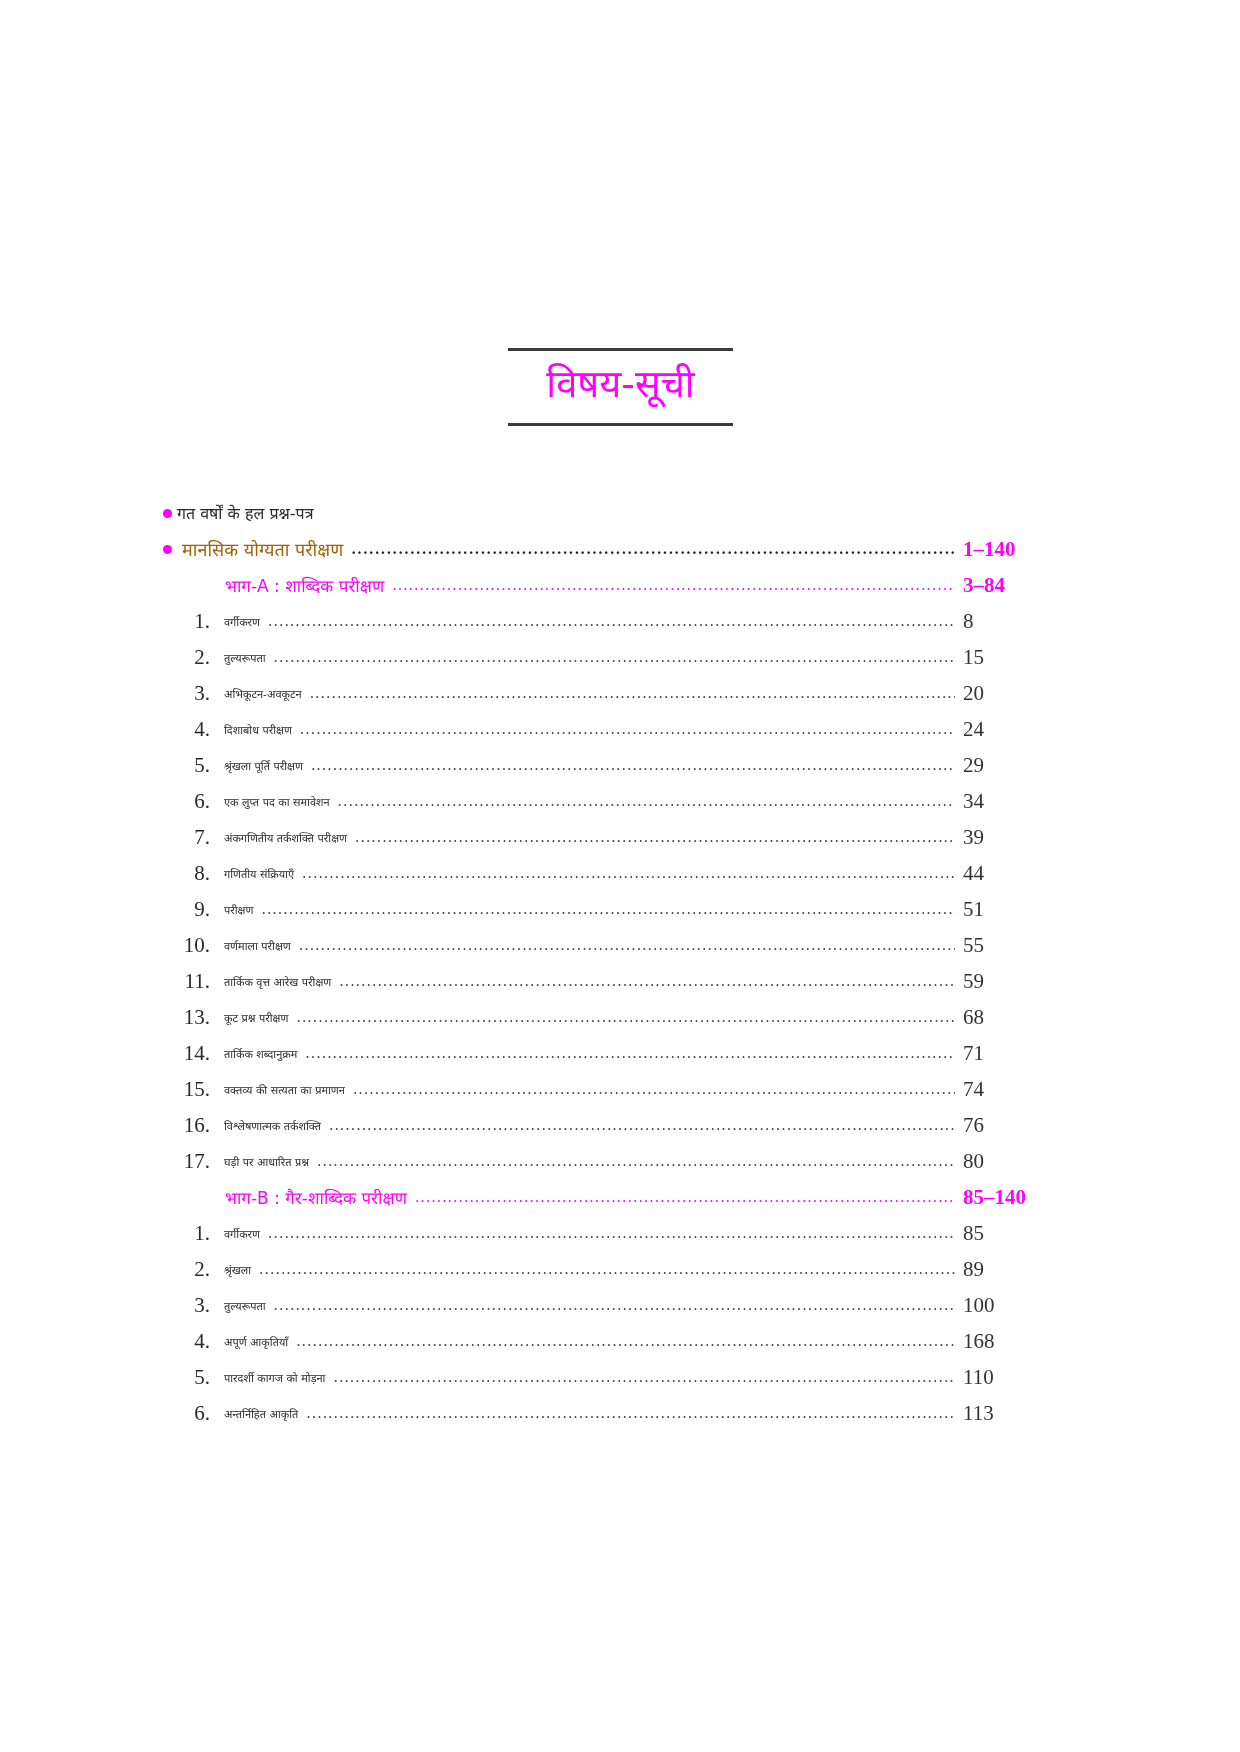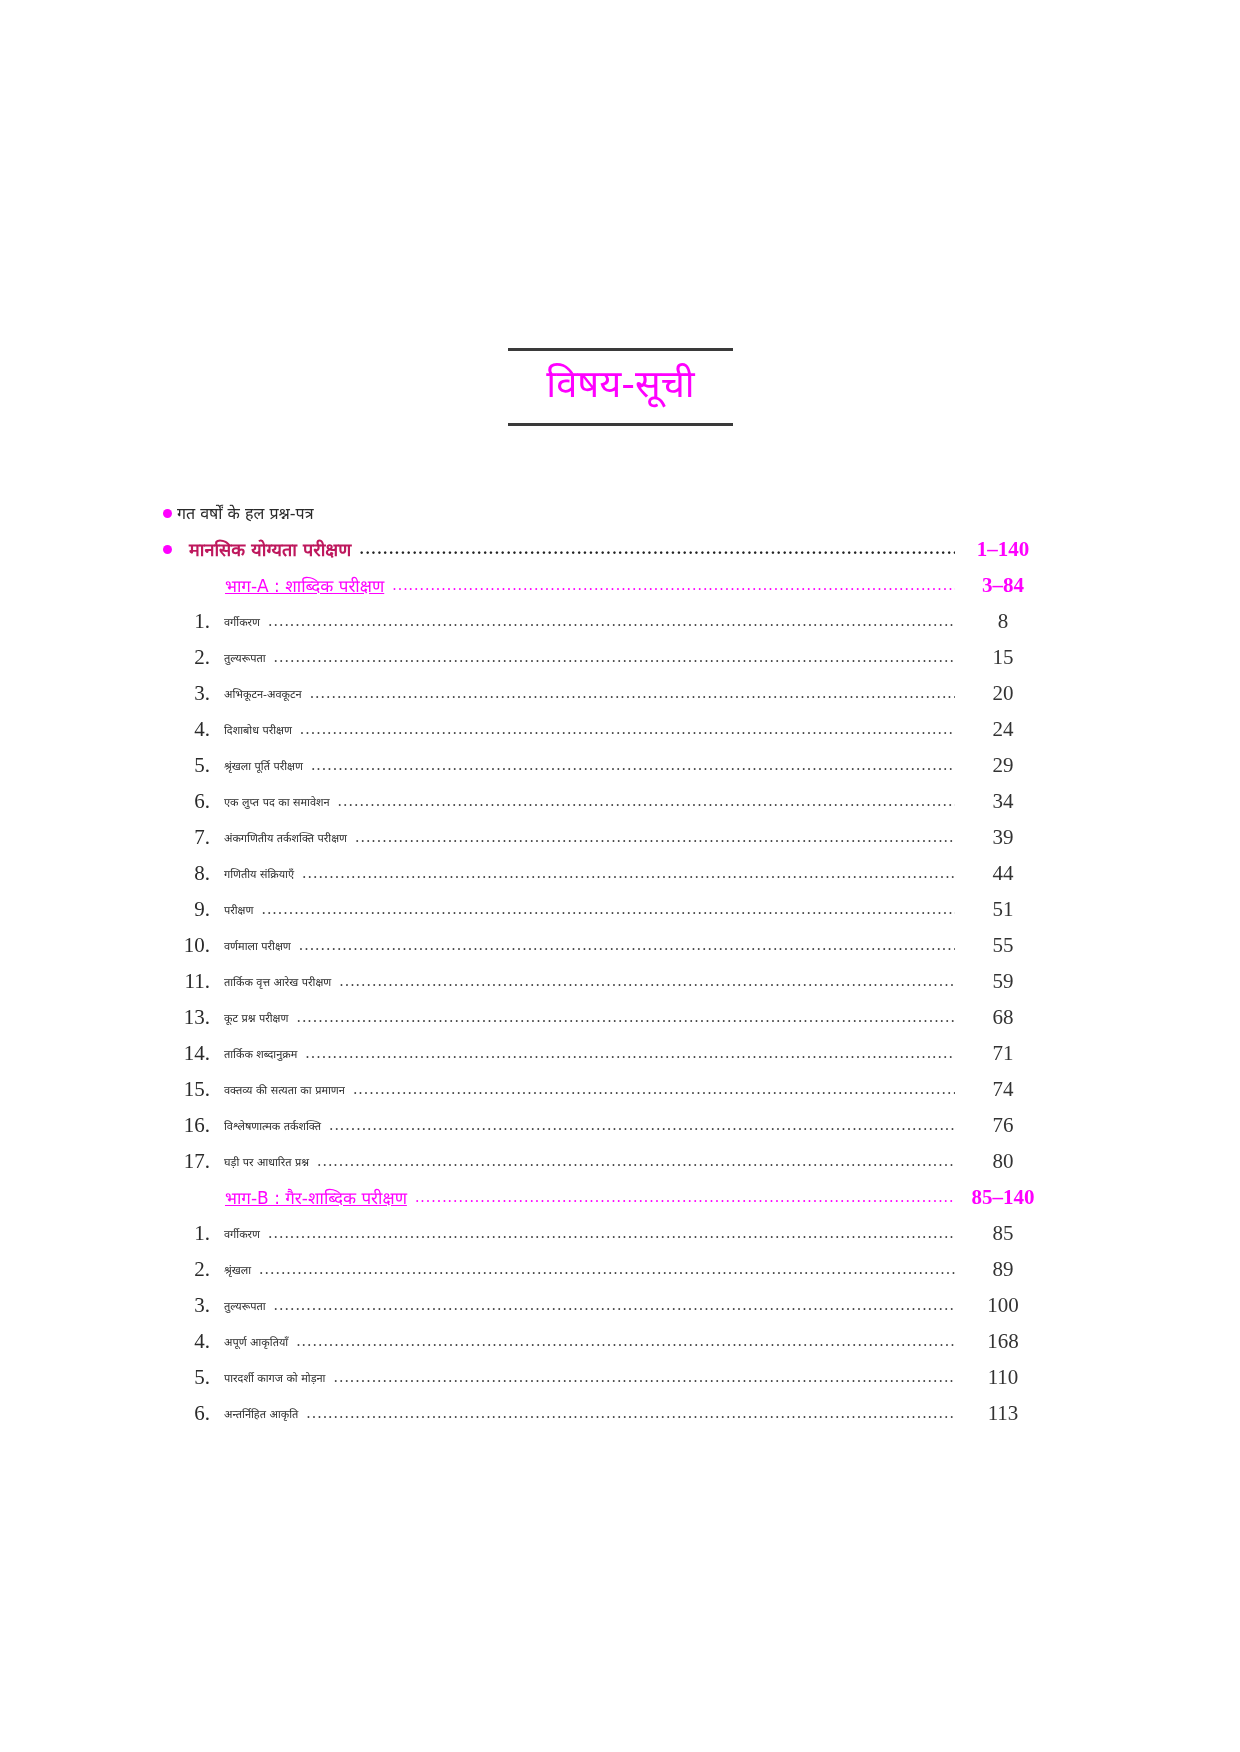--- a/index.html
+++ b/index.html
@@ -8,25 +8,25 @@
     .title-wrap { position: absolute; left: 508px; top: 348px; width: 225px; text-align: center; }
     .rule { height: 3px; background: #3a3a3a; width: 100%; }
     .title { color: #ff00ff; font-family: "DejaVu Sans", sans-serif; font-size: 38px; line-height: 66px; height: 72px; }
     .toc { position: absolute; left: 163px; top: 495px; width: 880px; }
     .row { position: relative; height: 36px; display: flex; align-items: center; font-size: 19px; }
     .bullet { width: 9px; height: 9px; border-radius: 50%; background: #ff00ff; display: inline-block; margin-right: 5px; flex: none; }
     .num { width: 47px; text-align: right; flex: none; font-family: "Liberation Serif", serif; font-size: 21px; }
     .label { margin-left: 14px; white-space: nowrap; flex: none; font-family: "DejaVu Sans", sans-serif; font-size: 11px; }
     .dots { flex: 1; overflow: hidden; white-space: nowrap; margin: 0 8px; letter-spacing: 1px; font-size: 14px; color: #444; }
     .dots::before { content: "......................................................................................................................................................................................"; }
-    .page { width: 80px; text-align: center; flex: none; font-family: "Liberation Serif", serif; font-size: 21px; color: #333; }
+    .page { width: 80px; text-align: left; flex: none; font-family: "Liberation Serif", serif; font-size: 21px; color: #333; }
     .row.plain .label { margin-left: 0; font-size: 16px; }
-    .row.main .label { margin-left: 12px; font-weight: bold; font-size: 18px; color: #be185d; }
+    .row.main .label { margin-left: 5px; font-weight: normal; font-size: 18px; color: #a16207; }
     .row.main .page, .row.part .page { color: #ff00ff; font-weight: bold; }
-    .row.part .label { margin-left: 62px; color: #ff00ff; font-size: 17px; text-decoration: underline; }
+    .row.part .label { margin-left: 62px; color: #ff00ff; font-size: 17px; }
     .row.part .dots { color: #ff00ff; }
     .row.main .dots { color: #222; font-weight: bold; }
   </style>
 </head>
 <body>
 
 <div class="title-wrap">
   <div class="rule"></div>
   <div class="title">विषय-सूची</div>
   <div class="rule"></div>

